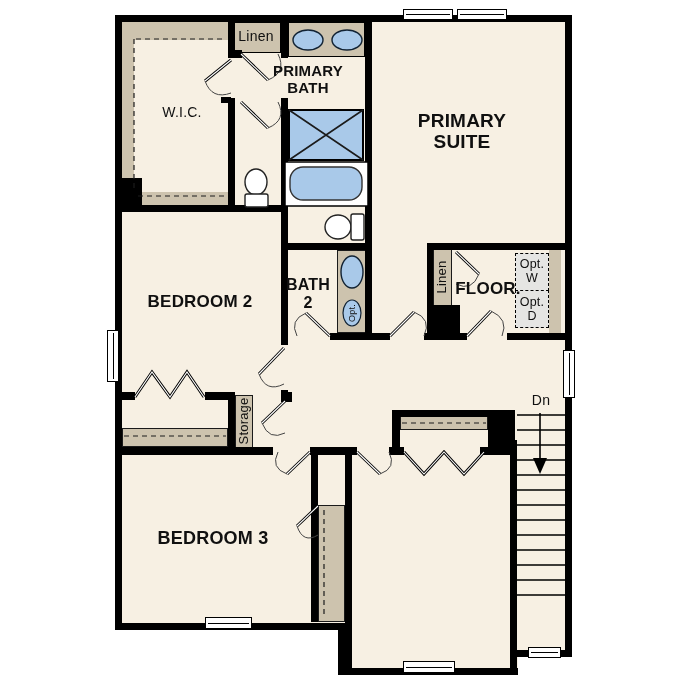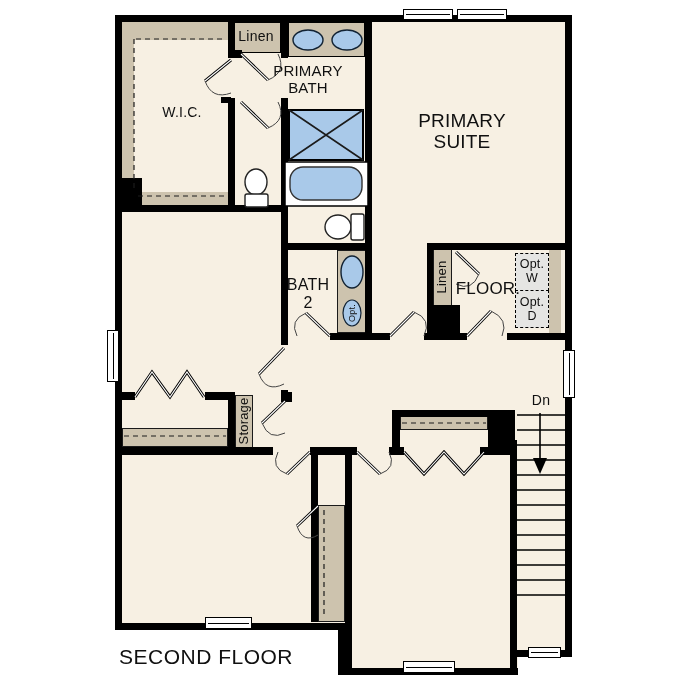--- a/index.html
+++ b/index.html
@@ -11,21 +11,21 @@
   .t{position:absolute;background:#cdc3ae;}          
   .t.bd{border:1.5px solid #000;}
   .t.bd1{border:1px solid #1a1a1a;}
   .app{position:absolute;background:#e5e5e3;border:1.6px dashed #000;} 
   .win{position:absolute;background:#fff;border:1.4px solid #000;}
   .win .m{position:absolute;background:#000;}
   .win.h .m{left:2px;right:2px;top:50%;height:1px;margin-top:-0.5px;}
   .win.v .m{top:2px;bottom:2px;left:50%;width:1px;margin-left:-0.5px;}
   .lbl{position:absolute;color:#101010;white-space:pre-line;text-align:center;
        transform:translate(-50%,-50%);line-height:1.12;letter-spacing:.2px;}
-  .lbl.b{font-weight:400;}
+  .lbl.b{font-weight:700;}
   .lbl.v{transform:translate(-50%,-50%) rotate(-90deg);}
   svg.ov{position:absolute;left:0;top:0;pointer-events:none;}
 </style>
 </head>
 <body>
 
 <div class="stage">
 
   <div class="f" style="left:115px;top:15px;width:457px;height:615px;"></div>
   <div class="f" style="left:345px;top:623px;width:173px;height:47px;"></div>
@@ -222,26 +222,27 @@
       <path d="M297,526 Q303,544 318,535" fill="none" stroke="#444" stroke-width="1"></path>
     </g>
   </svg>
 
   <div class="lbl" style="left:182px;top:113px;font-size:14px;">W.I.C.</div>
   <div class="lbl" style="left:256px;top:37px;font-size:14px;">Linen</div>
   <div class="lbl b" style="left:308px;top:80px;font-size:15px;">PRIMARY
 BATH</div>
   <div class="lbl b" style="left:462px;top:131px;font-size:19px;">PRIMARY
 SUITE</div>
+  <div class="lbl b" style="left:200px;top:302px;font-size:17px;">BEDROOM 2</div>
   <div class="lbl b" style="left:308px;top:294px;font-size:16px;">BATH
 2</div>
   <div class="lbl v" style="left:352px;top:313px;font-size:9px;">Opt.</div>
   <div class="lbl v" style="left:442px;top:277px;font-size:13px;">Linen</div>
   <div class="lbl b" style="left:488px;top:289px;font-size:17px;">FLOOR.</div>
   <div class="lbl" style="left:532px;top:271px;font-size:12.5px;">Opt.
 W</div>
   <div class="lbl" style="left:532px;top:309px;font-size:12.5px;">Opt.
 D</div>
   <div class="lbl v" style="left:244px;top:421px;font-size:13px;">Storage</div>
   <div class="lbl" style="left:541px;top:401px;font-size:14px;">Dn</div>
-  <div class="lbl b" style="left:206px;top:657px;font-size:21px;letter-spacing:.5px;">SECOND FLOOR</div>
+  <div class="lbl b" style="left:213px;top:538px;font-size:18px;">BEDROOM 3</div>
 
 </div>
 
 </body></html>

